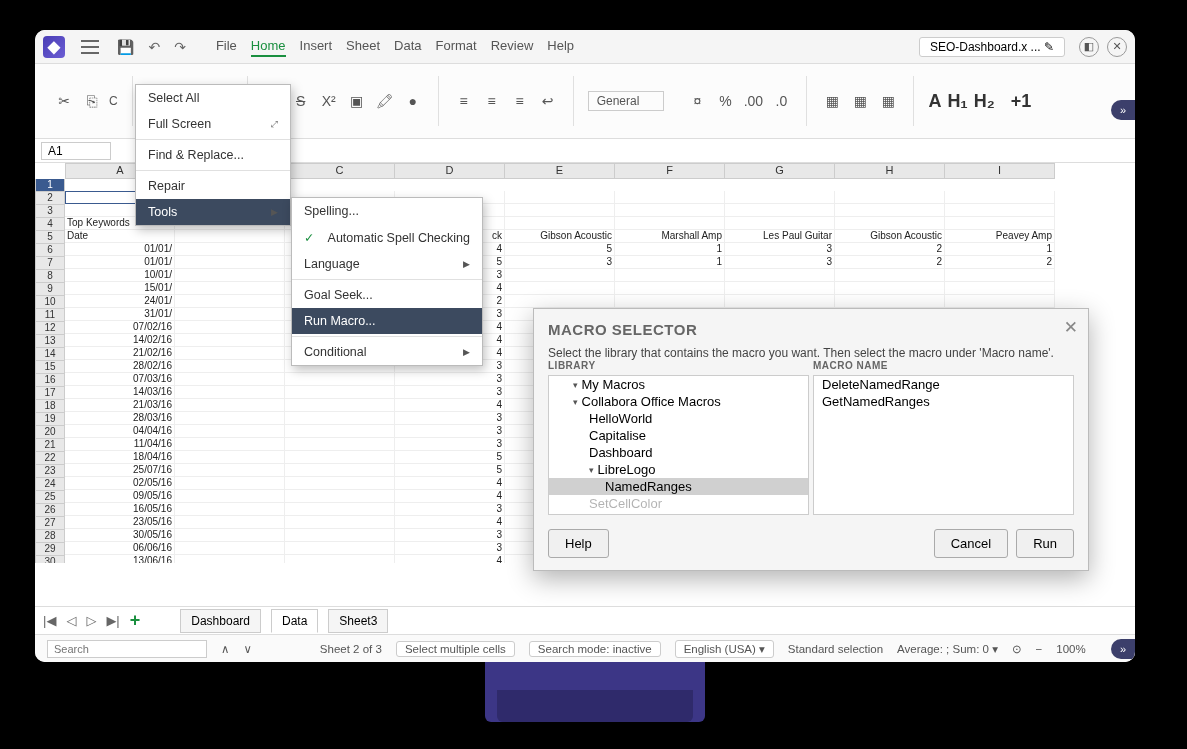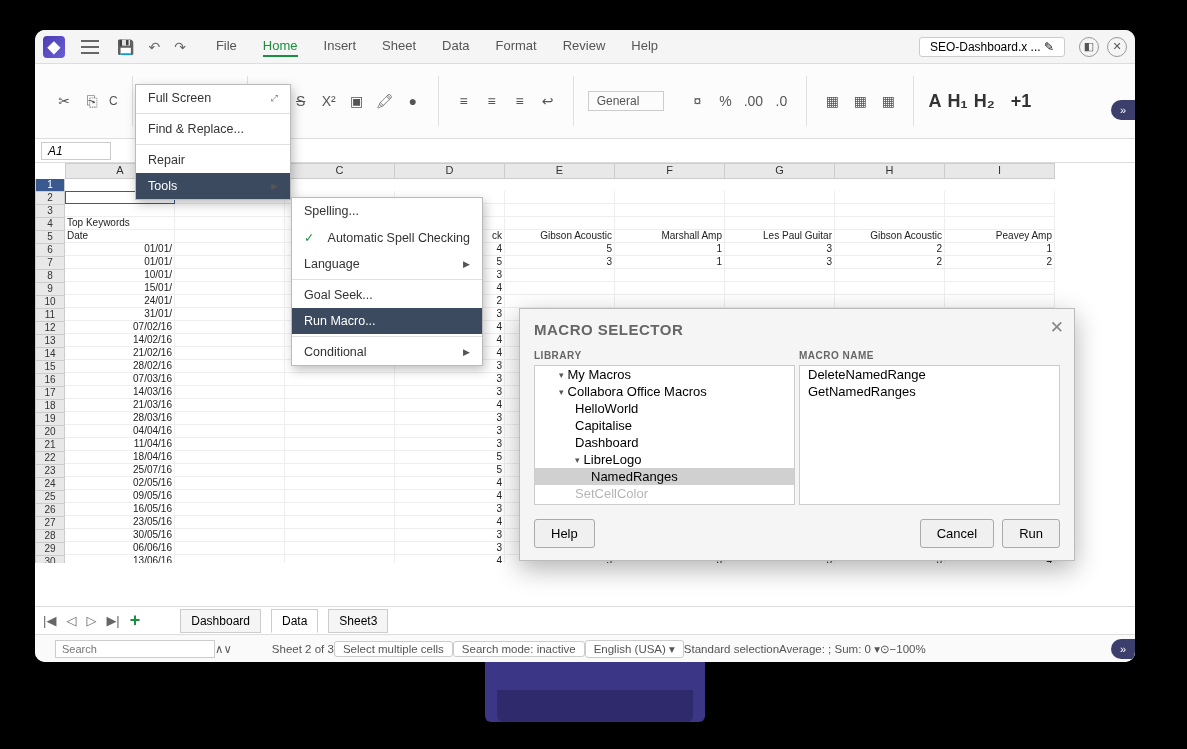--- a/index.html
+++ b/index.html
@@ -4,68 +4,68 @@
 <style>
 * { box-sizing: border-box; margin: 0; padding: 0; font-family: "Segoe UI", Arial, sans-serif; }
 body { background: #000; width: 1187px; height: 749px; overflow: hidden; position: relative; }
 .app-window { position: absolute; left: 35px; top: 30px; width: 1100px; height: 632px; background: #fff; border-radius: 10px; overflow: hidden; box-shadow: 0 10px 40px rgba(0,0,0,0.6); }
 .titlebar { height: 34px; background: #f5f5f5; display: flex; align-items: center; padding: 0 8px; border-bottom: 1px solid #ddd; }
 .logo { width: 22px; height: 22px; background: linear-gradient(135deg,#4a3eb5,#6b5dd4); border-radius: 4px; margin-right: 8px; display:flex;align-items:center;justify-content:center;color:#fff;font-weight:bold;}
 .hamburger { width: 18px; height: 14px; margin: 0 8px; display: flex; flex-direction: column; justify-content: space-between; cursor: pointer; }
 .hamburger span { height: 2px; background: #666; }
 .title-icons { display: flex; gap: 14px; margin-left: 10px; }
 .title-icons span { color: #666; font-size: 14px; cursor: pointer; }
-.menu-tabs { display: flex; gap: 26px; margin-left: 30px; }
+.menu-tabs { display: flex; gap: 14px; margin-left: 30px; }
 .menu-tab { font-size: 13px; color: #555; cursor: pointer; padding: 2px 0; }
 .menu-tab.active { color: #1a8f3f; border-bottom: 2px solid #1a8f3f; font-weight: 500; }
 .doc-title { margin-left: auto; background: #fff; border: 1px solid #ccc; padding: 2px 10px; font-size: 12px; border-radius: 3px; }
 .window-controls { display: flex; gap: 8px; margin-left: 14px; }
 .window-controls span { width: 20px; height: 20px; display: flex; align-items: center; justify-content: center; border: 1px solid #999; border-radius: 50%; cursor: pointer; font-size: 11px; color: #555; }
 .ribbon { height: 75px; background: #fcfcfc; border-bottom: 1px solid #ddd; padding: 6px 10px; display: flex; align-items: center; gap: 6px; font-size: 13px; color: #555; }
 .ribbon .group { display: flex; align-items: center; gap: 6px; padding: 0 8px; }
 .ribbon .sep { width: 1px; height: 50px; background: #e0e0e0; }
 .ribbon-btn { width: 22px; height: 22px; display: flex; align-items: center; justify-content: center; cursor: pointer; color: #555; font-size: 14px; }
 .font-size-box { width: 30px; border: 1px solid #ccc; padding: 1px 4px; font-size: 12px; }
 .num-fmt { border: 1px solid #ccc; padding: 2px 24px 2px 8px; font-size: 12px; position: relative; }
 .cell-ref { height: 24px; border-bottom: 1px solid #ddd; display: flex; align-items: center; }
-.cell-ref-box { width: 70px; border: 1px solid #ccc; margin-left: 6px; padding: 1px 6px; font-size: 12px; font-style: italic; }
+.cell-ref-box { width: 70px; border: 1px solid #ccc; margin-left: 6px; padding: 1px 6px; font-size: 12px; }
 .grid-area { position: relative; height: 400px; overflow: hidden; }
 .col-headers { display: flex; position: absolute; top: 0; left: 30px; }
 .col-header { width: 110px; height: 16px; background: #e8e8e8; border: 1px solid #ccc; border-left: none; text-align: center; font-size: 11px; color: #333; }
 .col-header:first-child { border-left: 1px solid #ccc; }
 .row-headers { position: absolute; top: 16px; left: 0; }
 .row-header { width: 30px; height: 13px; background: #e8e8e8; border: 1px solid #ccc; border-top: none; text-align: center; font-size: 10px; color: #333; }
 .row-header.sel { background: #3a5a8f; color: #fff; }
 .cells { position: absolute; top: 28px; left: 30px; }
 .row { display: flex; height: 13px; }
 .cell { width: 110px; height: 13px; border: 1px solid #eee; border-top: none; border-left: none; font-size: 10px; padding: 0 2px; color: #222; text-align: right; overflow: hidden; white-space: nowrap; }
 .cell.tl { text-align: left; }
 .cell.sel { border: 1px solid #3a5a8f; }
 .tabs-bar { height: 28px; border-top: 1px solid #ddd; display: flex; align-items: center; padding: 0 8px; gap: 10px; font-size: 12px; position: absolute; bottom: 28px; left:0; right:0; background: #fff; }
 .tabs-bar .nav-btn { color: #666; cursor: pointer; font-size: 13px; }
 .tabs-bar .plus { color: #1a8f3f; font-size: 18px; font-weight: bold; cursor: pointer; }
 .sheet-tab { padding: 4px 10px; border: 1px solid #ccc; background: #f5f5f5; cursor: pointer; }
 .sheet-tab.active { background: #fff; border-bottom: 1px solid #fff; }
-.status-bar { height: 28px; border-top: 1px solid #ddd; display: flex; align-items: center; padding: 0 20px; gap: 0; font-size: 11.5px; color: #555; background: #fafafa; position: absolute; bottom: 0; left:0; right:0; }
+.status-bar { height: 28px; border-top: 1px solid #ddd; display: flex; align-items: center; padding: 0 12px; gap: 14px; font-size: 11.5px; color: #555; background: #fafafa; position: absolute; bottom: 0; left:0; right:0; }
 .status-bar .search { border: 1px solid #ccc; padding: 2px 6px; width: 160px; font-size: 11px; }
 .status-bar span { white-space: nowrap; }
 .status-pill { border: 1px solid #ccc; padding: 1px 8px; border-radius: 3px; background: #fff; }
 .more-chip { position: absolute; right: 0; background: #3c3f6b; color: #fff; width: 24px; height: 20px; border-radius: 10px 0 0 10px; display: flex; align-items: center; justify-content: center; font-size: 11px; }
 
 .menu1 { position: absolute; left: 100px; top: 54px; width: 156px; background: #fff; border: 1px solid #bbb; box-shadow: 2px 4px 10px rgba(0,0,0,0.25); z-index: 20; }
 .menu-item { padding: 6px 12px; font-size: 12.5px; color: #333; cursor: pointer; display: flex; align-items: center; justify-content: space-between; }
 .menu-item.hl { background: #3c4a5f; color: #fff; gap: 20px; }
 .menu-sep { height: 1px; background: #e0e0e0; margin: 2px 0; }
 .menu2 { position: absolute; left: 256px; top: 167px; width: 192px; background: #fff; border: 1px solid #bbb; box-shadow: 2px 4px 10px rgba(0,0,0,0.25); z-index: 21; }
 
-.dialog { position: absolute; left: 484px; top: 278px; width: 556px; background: #f5f5f5; border: 1px solid #bbb; box-shadow: 0 8px 24px rgba(0,0,0,0.3); z-index: 30; padding: 12px 14px; }
+.dialog { position: absolute; left: 498px; top: 278px; width: 556px; background: #f5f5f5; border: 1px solid #bbb; box-shadow: 0 8px 24px rgba(0,0,0,0.3); z-index: 30; padding: 12px 14px; }
 .dialog-title { font-size: 15px; font-weight: 600; color: #666; letter-spacing: 0.5px; }
 .dialog-close { position: absolute; right: 10px; top: 8px; font-size: 17px; color: #888; cursor: pointer; }
 .dialog-desc { font-size: 12px; color: #444; margin-top: 8px; font-weight: 500; }
-.dialog-cols { display: flex; gap: 4px; margin-top: 12px; }
+.dialog-cols { display: flex; gap: 4px; }
 .dialog-col { flex: 1; }
 .dialog-label { font-size: 10px; font-weight: 600; color: #666; letter-spacing: 0.5px; margin-bottom: 4px; }
 .listbox { background: #fff; border: 1px solid #ccc; height: 140px; overflow-y: auto; font-size: 13px; position: relative; }
 .listbox-item { padding: 1px 8px; cursor: pointer; display: flex; align-items: center; gap: 4px; }
 .listbox-item.sel { background: #d0d0d0; }
 .listbox-item.indent1 { padding-left: 24px; }
 .listbox-item.indent2 { padding-left: 40px; }
 .listbox-item.indent3 { padding-left: 56px; }
 .dialog-btns { display: flex; margin-top: 14px; }
 .dialog-btn { padding: 6px 16px; border: 1px solid #aaa; background: #f0f0f0; font-size: 13px; cursor: pointer; border-radius: 3px; }
@@ -572,20 +572,21 @@
     <span class="status-pill"><span>English (USA)</span> ▾</span>
     <span>Standard selection</span>
     <span><span>Average: ; Sum: 0</span> ▾</span>
     <span>⊙</span>
     <span>−</span>
     <span>100%</span>
     <div class="more-chip">»</div>
   </div>
 
   <div class="menu1">
+    <div class="menu-item">Select All</div>
     <div class="menu-item">
         <span>Full Screen</span>
         <span class="caret">⤢</span>
       </div>
     <div class="menu-sep"></div>
     <div class="menu-item">Find &amp; Replace...</div>
     <div class="menu-sep"></div>
     <div class="menu-item">Repair</div>
     <div class="menu-item hl">
         <span>Tools</span>
@@ -609,20 +610,21 @@
     <div class="menu-sep"></div>
     <div class="menu-item">
         <span>Conditional</span>
         <span class="caret">▶</span>
       </div>
   </div>
 
   <div class="dialog">
     <div class="dialog-title">MACRO SELECTOR</div>
     <div class="dialog-close">✕</div>
+    <div class="dialog-desc">Select the library that contains the macro you want. Then select the macro under 'Macro name'.</div>
     <div class="dialog-cols">
       <div class="dialog-col">
         <div class="dialog-label">LIBRARY</div>
         <div class="listbox" id="library-tree">
             <div class="listbox-item indent1">
               <span class="caret">▾</span>
               <span>My Macros</span>
             </div>
             <div class="listbox-item indent1">
               <span class="caret">▾</span>

